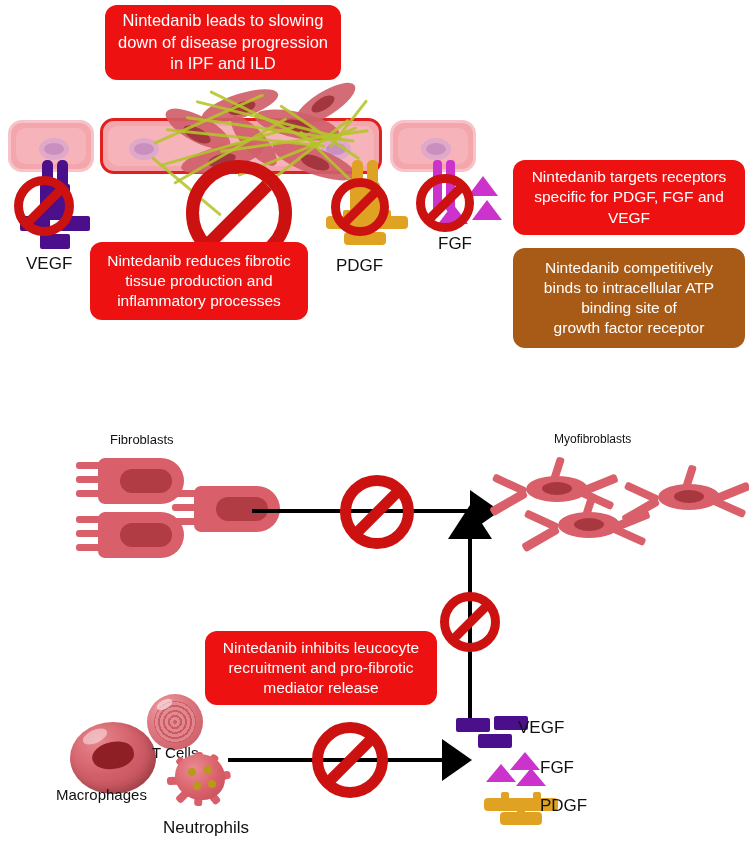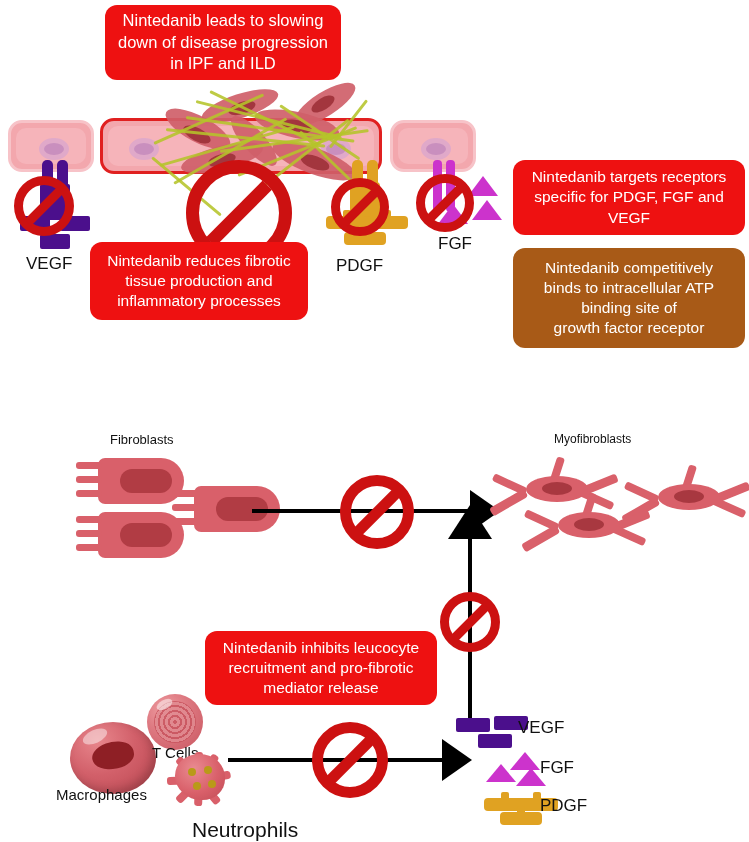--- a/index.html
+++ b/index.html
@@ -305,21 +305,21 @@
     <div class="sp" style="left:36px;top:34px;width:30px;height:8px;transform:rotate(-55deg);"></div>
     <div class="sp" style="left:36px;top:34px;width:30px;height:8px;transform:rotate(50deg);"></div>
     <div class="sp" style="left:36px;top:34px;width:28px;height:8px;transform:rotate(-90deg);"></div>
     <div class="sp" style="left:36px;top:34px;width:26px;height:8px;transform:rotate(92deg);"></div>
     <div class="core"></div>
     <div class="g" style="left:25px;top:26px;"></div>
     <div class="g" style="left:41px;top:24px;"></div>
     <div class="g" style="left:30px;top:40px;"></div>
     <div class="g" style="left:45px;top:38px;"></div>
   </div>
-  <div class="lbl" style="left:163px;top:818px;font-size:21px;margin-left:29px;">Neutrophils</div>
+  <div class="lbl" style="left:163px;top:818px;font-size:17px;">Neutrophils</div>
 
   <div class="callout red" style="left:205px;top:631px;width:232px;height:74px;font-size:15.5px;">Nintedanib inhibits leucocyte
 recruitment and pro-fibrotic
 mediator release</div>
 
   <div style="position:absolute;left:456px;top:716px;width:70px;height:30px;">
     <div class="bar" style="left:0px;top:2px;width:34px;height:14px;background:#4b0f8c;"></div>
     <div class="bar" style="left:38px;top:0px;width:34px;height:14px;background:#4b0f8c;"></div>
     <div class="bar" style="left:22px;top:18px;width:34px;height:14px;background:#4b0f8c;"></div>
   </div>

